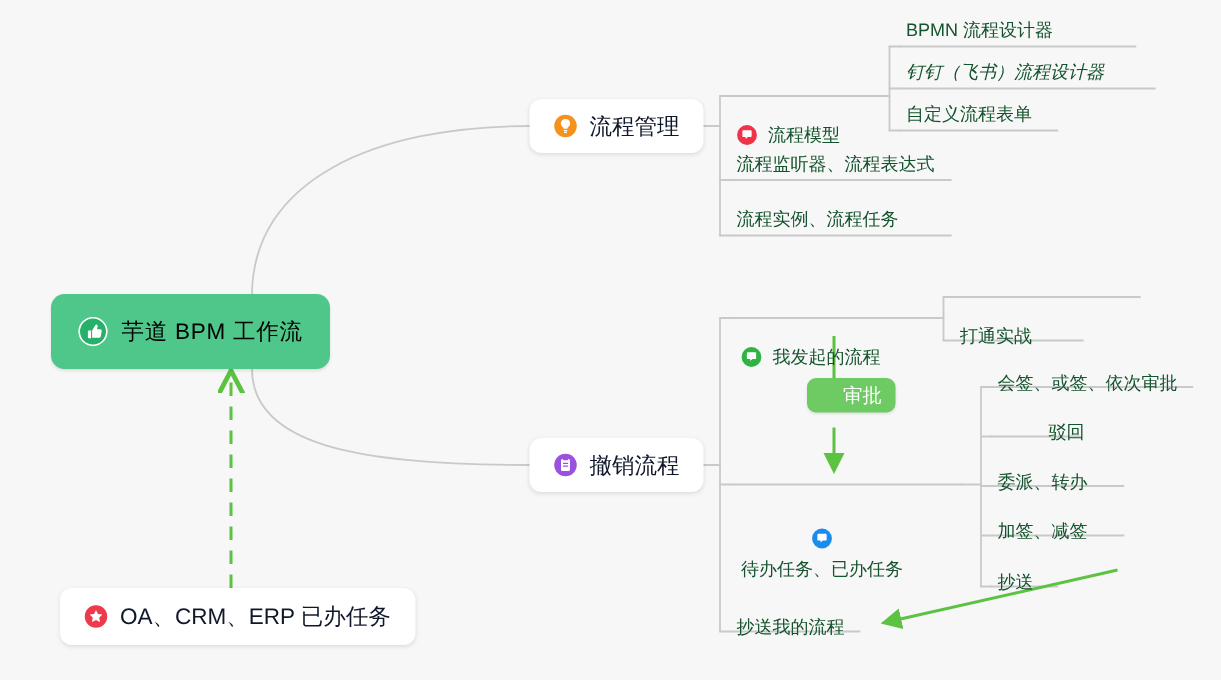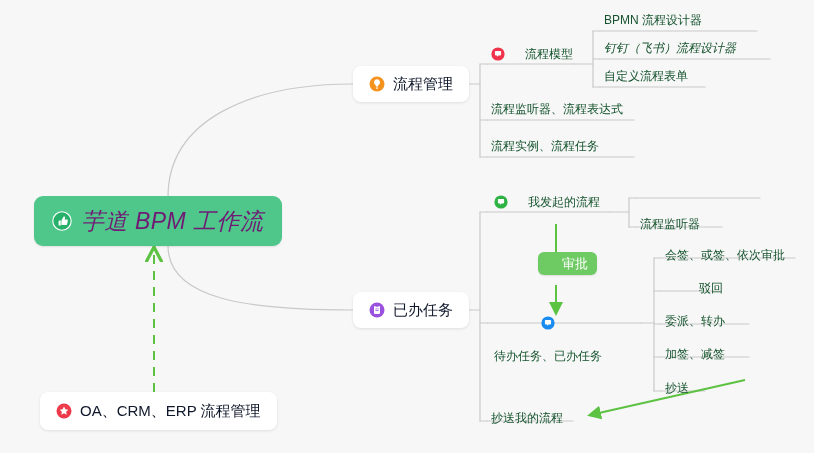--- a/index.html
+++ b/index.html
@@ -17,21 +17,21 @@
     position:absolute;
     display:flex;align-items:center;gap:9px;
     background:#4fc78a;
     border-radius:9px;
     padding:0 18px;
     height:50px;
     box-shadow:0 1px 2px rgba(0,0,0,.10);
     box-sizing:border-box;
   }
   .root-label{
-    color:#701a75;font-size:23px;letter-spacing:.5px;white-space:nowrap;font-style:italic;
+    color:#000000;font-size:15px;letter-spacing:.5px;white-space:nowrap;
   }
 
   
   .card-node{
     position:absolute;
     display:flex;align-items:center;gap:8px;
     background:#ffffff;
     border-radius:8px;
     padding:0 16px;
     height:36px;
@@ -41,21 +41,21 @@
   .card-label{color:#0f172a;font-size:15px;white-space:nowrap;}
 
   
   .leaf{
     position:absolute;
     color:#14532d;
     font-size:12px;
     white-space:nowrap;
     line-height:1;
   }
-  .leaf.inline-icon{display:flex;align-items:center;gap:20px;}
+  .leaf.inline-icon{display:flex;align-items:center;gap:7px;margin-top:36px;}
 
   
   .ic{
     display:inline-block;flex:0 0 auto;
     border-radius:50%;
     position:relative;
   }
   .ic svg{display:block;}
   .ic-20{width:20px;height:20px;}
   .ic-16{width:16px;height:16px;}
@@ -164,21 +164,21 @@
     <span class="root-label">芋道 BPM 工作流</span>
   </div>
 
   <div class="card-node" style="left:40px;top:392px;height:38px;">
     <span class="ic ic-16">
       <svg viewBox="0 0 16 16" width="16" height="16">
         <circle cx="8" cy="8" r="7.5" fill="#ee3b4b"></circle>
         <path d="M8 3.6l1.32 2.67 2.95.43-2.13 2.08.5 2.94L8 10.33l-2.64 1.39.5-2.94L3.73 6.7l2.95-.43z" fill="#ffffff"></path>
       </svg>
     </span>
-    <span class="card-label">OA、CRM、ERP 流程管理</span>
+    <span class="card-label">OA、CRM、ERP 已办任务</span>
   </div>
 
   <div class="card-node" style="left:353px;top:66px;">
     <span class="ic ic-16">
       <svg viewBox="0 0 16 16" width="16" height="16">
         <circle cx="8" cy="8" r="7.5" fill="#f5921e"></circle>
         <path d="M8 3.3a3 3 0 0 0-1.7 5.5c.3.2.45.5.45.85v.25h2.5v-.25c0-.35.15-.65.45-.85A3 3 0 0 0 8 3.3z" fill="#ffffff"></path>
         <rect x="6.75" y="10.6" width="2.5" height=".85" rx=".42" fill="#ffffff"></rect>
         <rect x="7.05" y="11.9" width="1.9" height=".8" rx=".4" fill="#ffffff"></rect>
       </svg>
@@ -206,34 +206,34 @@
   <div class="card-node" style="left:353px;top:292px;">
     <span class="ic ic-16">
       <svg viewBox="0 0 16 16" width="16" height="16">
         <circle cx="8" cy="8" r="7.5" fill="#9b51e0"></circle>
         <rect x="5" y="4" width="6" height="8" rx="1" fill="#ffffff"></rect>
         <rect x="6.2" y="3.1" width="3.6" height="1.7" rx=".8" fill="#9b51e0"></rect>
         <rect x="6.2" y="6.5" width="3.6" height=".8" rx=".4" fill="#9b51e0"></rect>
         <rect x="6.2" y="8.3" width="3.6" height=".8" rx=".4" fill="#9b51e0"></rect>
       </svg>
     </span>
-    <span class="card-label">已办任务</span>
+    <span class="card-label">撤销流程</span>
   </div>
 
   <div class="leaf inline-icon" style="left:494px;top:195px;">
     <span class="ic ic-14">
       <svg viewBox="0 0 14 14" width="14" height="14">
         <circle cx="7" cy="7" r="6.6" fill="#2fb344"></circle>
         <path d="M4.7 3.9h4.6c.45 0 .8.36.8.8v2.9c0 .44-.35.8-.8.8H7.6l-1.5 1.3V8.4H4.7a.8.8 0 0 1-.8-.8V4.7c0-.44.36-.8.8-.8z" fill="#ffffff"></path>
       </svg>
     </span>
     <span>我发起的流程</span>
   </div>
 
-  <div class="leaf" style="left:640px;top:218px;">流程监听器</div>
+  <div class="leaf" style="left:640px;top:218px;">打通实战</div>
 
   <div class="leaf inline-icon" style="left:494px;top:316px;flex-direction:column;">
     <span class="ic ic-14">
       <svg viewBox="0 0 14 14" width="14" height="14">
         <circle cx="7" cy="7" r="6.6" fill="#1a8cf0"></circle>
         <path d="M4.7 3.9h4.6c.45 0 .8.36.8.8v2.9c0 .44-.35.8-.8.8H7.6l-1.5 1.3V8.4H4.7a.8.8 0 0 1-.8-.8V4.7c0-.44.36-.8.8-.8z" fill="#ffffff"></path>
       </svg>
     </span>
     <span>待办任务、已办任务</span>
   </div>

